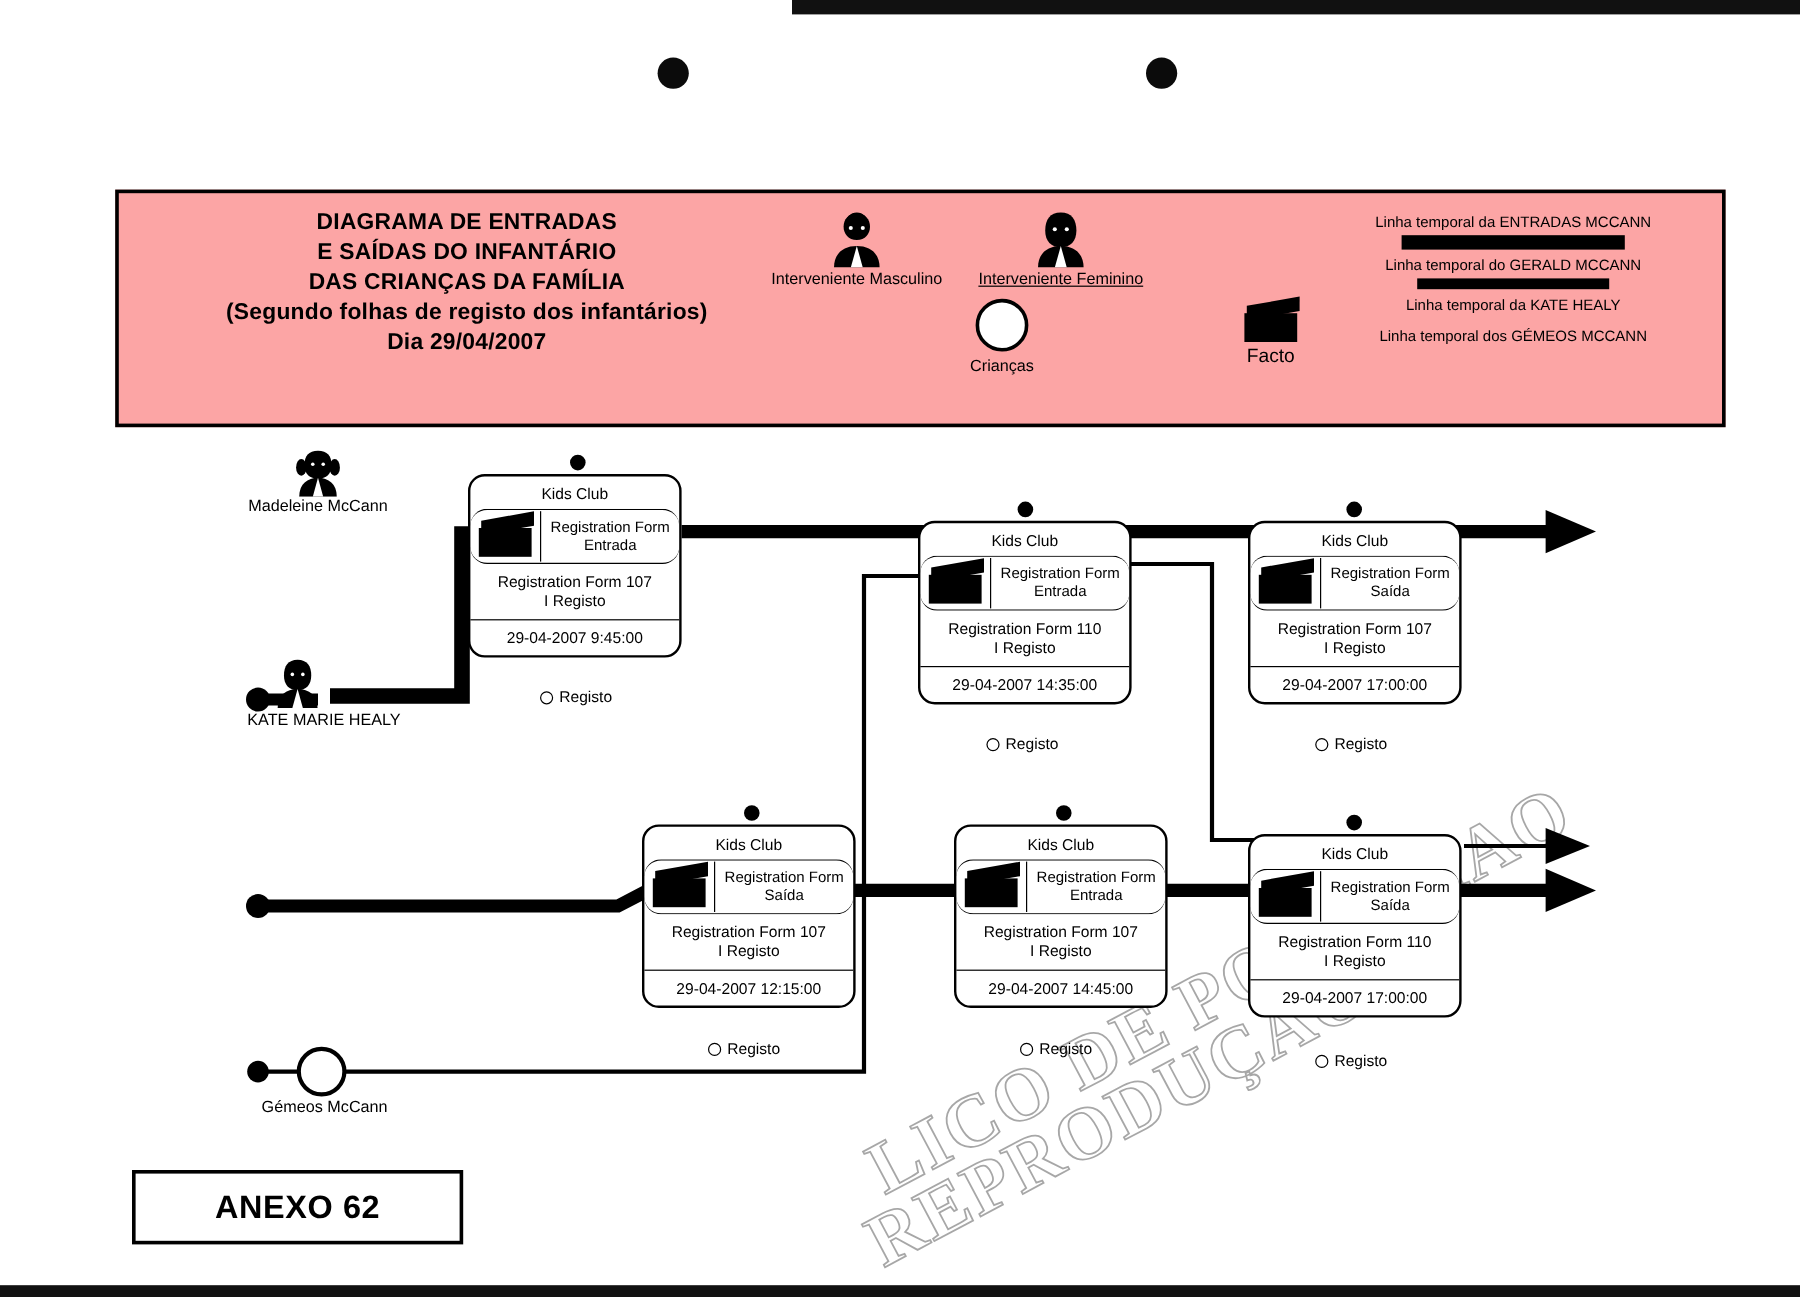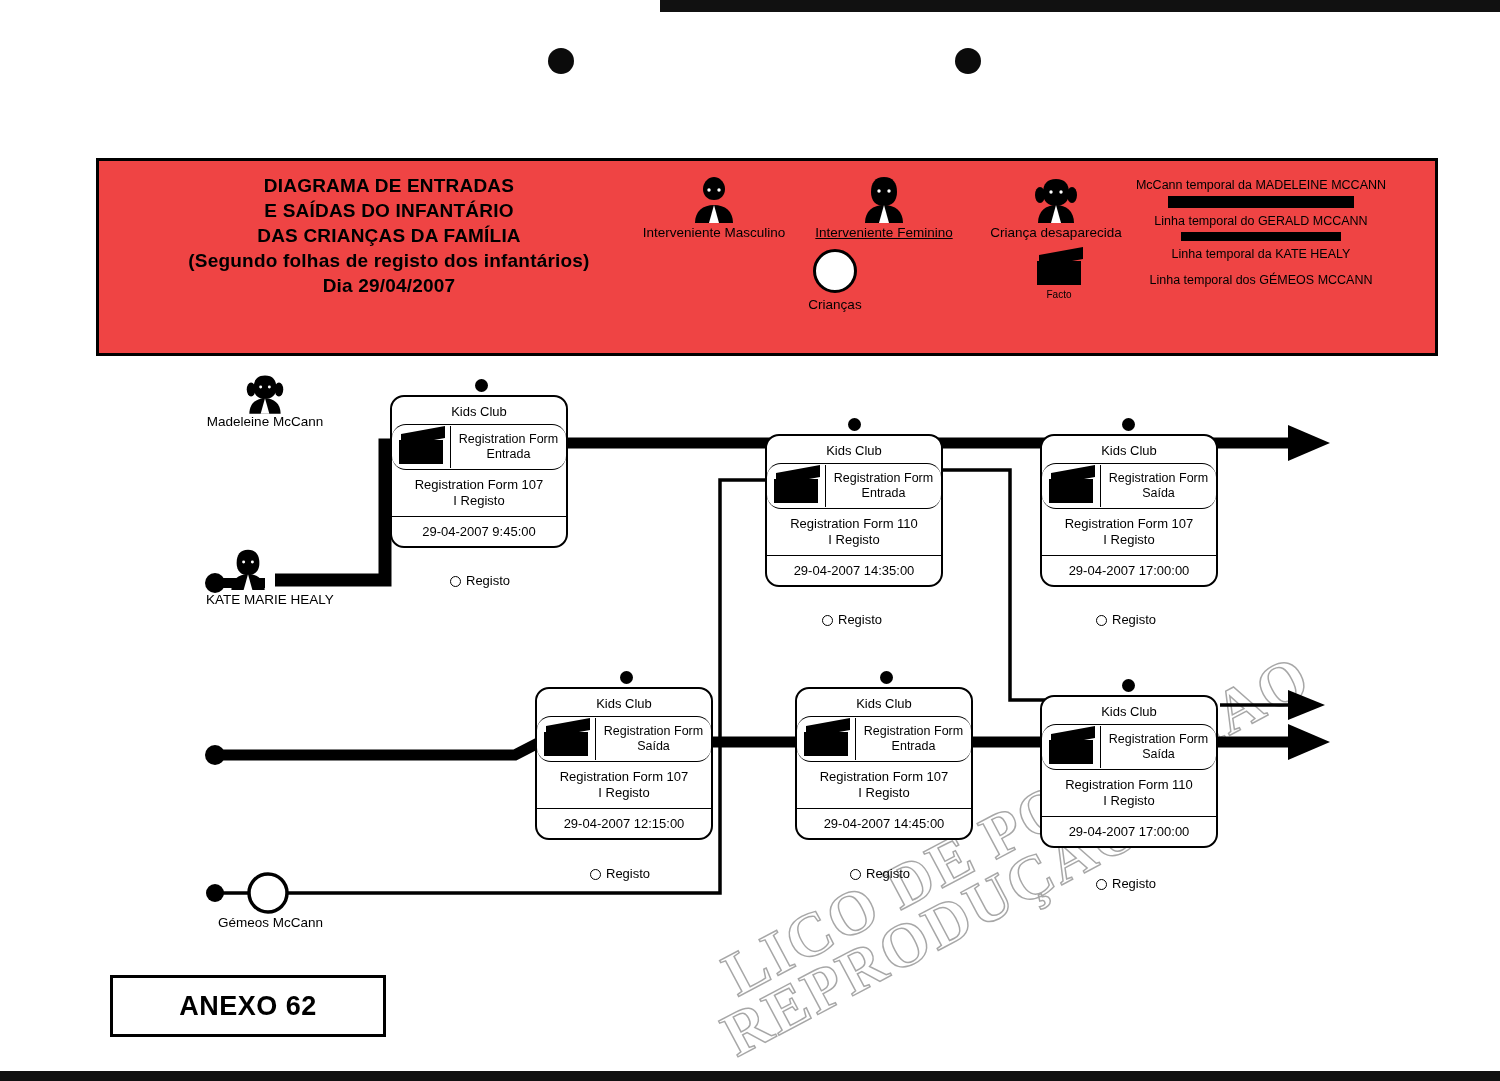--- a/index.html
+++ b/index.html
@@ -37,21 +37,21 @@
     border-radius: 50%;
     background: #0b0b0b;
   }
 
   
   .legend-box {
     position: absolute;
     left: 96px; top: 158px;
     width: 1336px; height: 192px;
     border: 3px solid #000;
-    background: #ef4444;
+    background: #fca5a5;
   }
   .legend-title {
     position: absolute;
     left: 10px; top: 12px;
     width: 560px;
     text-align: center;
     font-weight: bold;
     font-size: 19px;
     line-height: 25px;
     letter-spacing: .2px;
@@ -73,21 +73,21 @@
   .legend-circle {
     width: 38px; height: 38px;
     border: 3px solid #000;
     border-radius: 50%;
     margin: 0 auto 4px auto;
     background: #fff;
   }
   .legend-fact-wrap {
     position: absolute;
     text-align: center;
-    font-size: 10px;
+    font-size: 16px;
   }
 
   
   .clapper {
     position: relative;
     width: 44px; height: 34px;
   }
   .clapper .body {
     position: absolute;
     left: 0; bottom: 0;
@@ -276,48 +276,36 @@
       <svg class="head-icon" width="42" height="48" viewBox="0 0 42 48">
         <path d="M21 2C12 2 8 8 8 17c0 9 5 14 13 14s13-5 13-14C34 8 30 2 21 2z" fill="#000"></path>
         <circle cx="16" cy="16" r="1.7" fill="#fff"></circle>
         <circle cx="26" cy="16" r="1.7" fill="#fff"></circle>
         <path d="M2 48c0-12 8-18 19-18s19 6 19 18z" fill="#000"></path>
         <path d="M21 30l-5 18h10z" fill="#fff"></path>
       </svg>
       <div class="cap">Interveniente Feminino</div>
     </div>
 
-    <div class="legend-person" style="left:872px; top:14px; width:170px;">
-      <svg class="head-icon" width="46" height="48" viewBox="0 0 46 48">
-        <path d="M23 4C14 4 10 9 10 18c0 8 5 13 13 13s13-5 13-13C36 9 32 4 23 4z" fill="#000"></path>
-        <ellipse cx="7" cy="20" rx="5" ry="8" fill="#000"></ellipse>
-        <ellipse cx="39" cy="20" rx="5" ry="8" fill="#000"></ellipse>
-        <circle cx="18" cy="17" r="1.7" fill="#fff"></circle>
-        <circle cx="28" cy="17" r="1.7" fill="#fff"></circle>
-        <path d="M5 48c0-12 8-18 18-18s18 6 18 18z" fill="#000"></path>
-        <path d="M23 30l-5 18h10z" fill="#fff"></path>
-      </svg>
-      <div class="cap">Criança desaparecida</div>
-    </div>
 
     <div class="legend-circle-wrap" style="left:676px; top:88px; width:120px;">
       <div class="legend-circle"></div>
       <div>Crianças</div>
     </div>
 
     <div class="legend-fact-wrap" style="left:900px; top:90px; width:120px;">
       <div class="clapper" style="margin:0 auto 4px auto;">
         <div class="top"></div>
         <div class="body"></div>
       </div>
       <div>Facto</div>
     </div>
 
     <div class="legend-lines">
-      <div class="lbl">McCann temporal da MADELEINE MCCANN</div>
+      <div class="lbl">Linha temporal da ENTRADAS MCCANN</div>
       <div class="line-sample ls-thick"></div>
       <div class="lbl">Linha temporal do GERALD MCCANN</div>
       <div class="line-sample ls-med"></div>
       <div class="lbl">Linha temporal da KATE HEALY</div>
       <div style="height:10px"></div>
       <div class="lbl">Linha temporal dos GÉMEOS MCCANN</div>
     </div>
   </div>
 
   <svg class="lines-svg">

